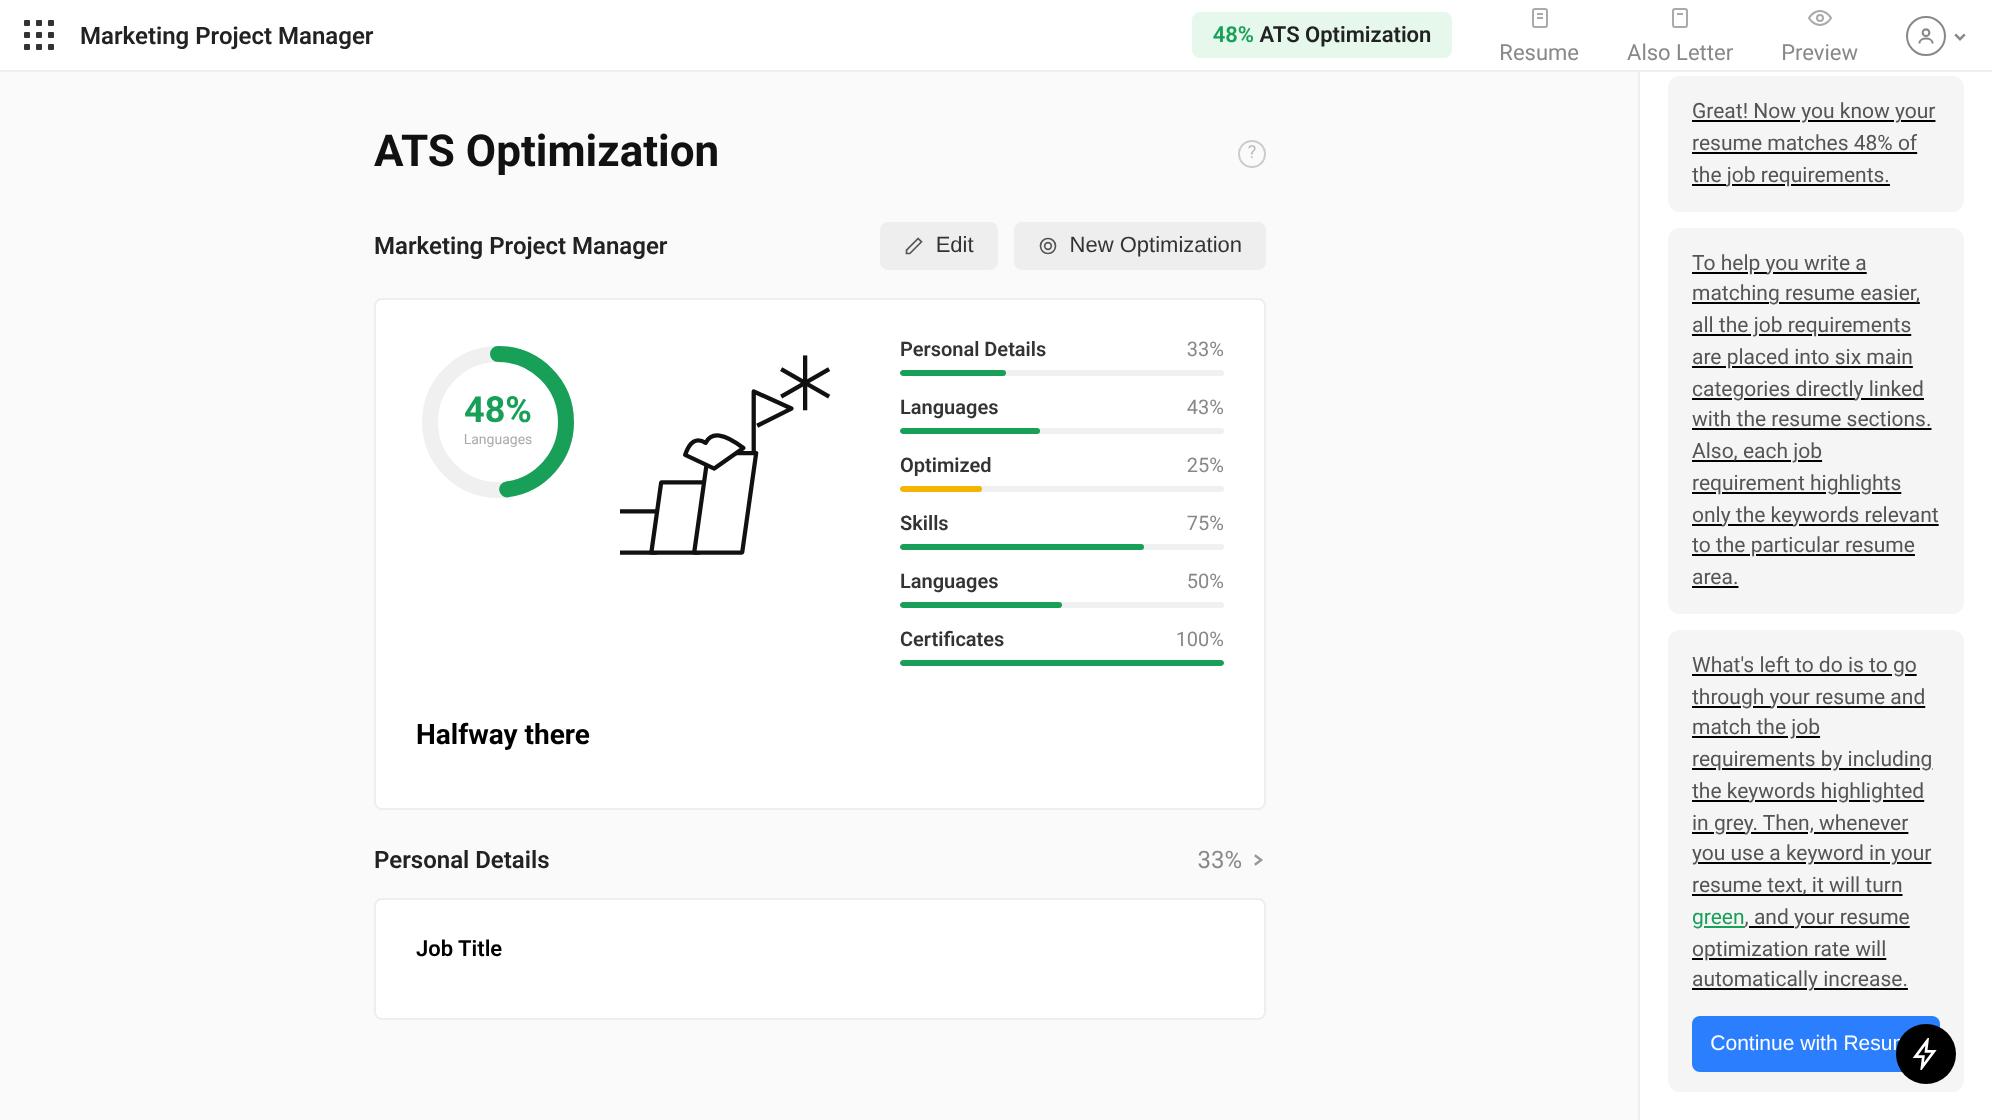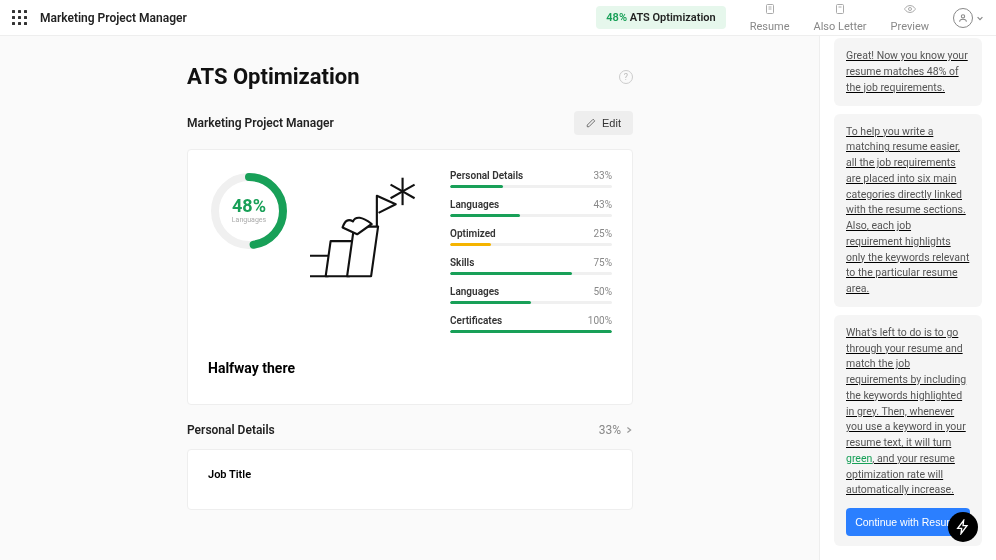--- a/index.html
+++ b/index.html
@@ -124,20 +124,27 @@
       </div>
       <div style="height:22px;"></div>
       <div class="toolbar">
         <div class="job-name">Marketing Project Manager</div>
         <div class="tb-buttons">
           <button class="btn">
               <svg width="10" height="10" viewBox="0 0 24 24" fill="none" stroke="#555" stroke-width="2">
                 <path d="M17 3l4 4L7 21H3v-4L17 3z"></path>
               </svg>
               <span>Edit</span>
+            </button>
+          <button class="btn">
+              <svg width="10" height="10" viewBox="0 0 24 24" fill="none" stroke="#555" stroke-width="2">
+                <circle cx="12" cy="12" r="9"></circle>
+                <circle cx="12" cy="12" r="4"></circle>
+              </svg>
+              <span>New Optimization</span>
             </button>
         </div>
       </div>
 
       <div class="card">
         <div class="score-row">
           <div style="display:flex;flex-direction:column;gap:12px;">
             <div style="display:flex;gap:20px;">
               <div class="score-circle">
                 <svg width="82" height="82" viewBox="0 0 82 82">

